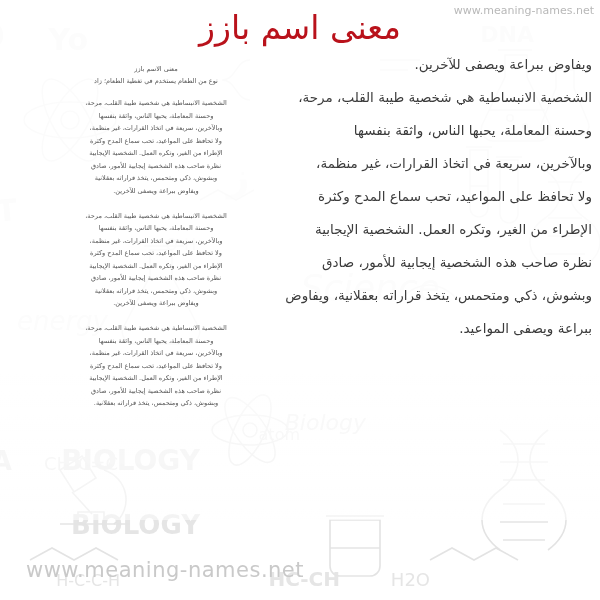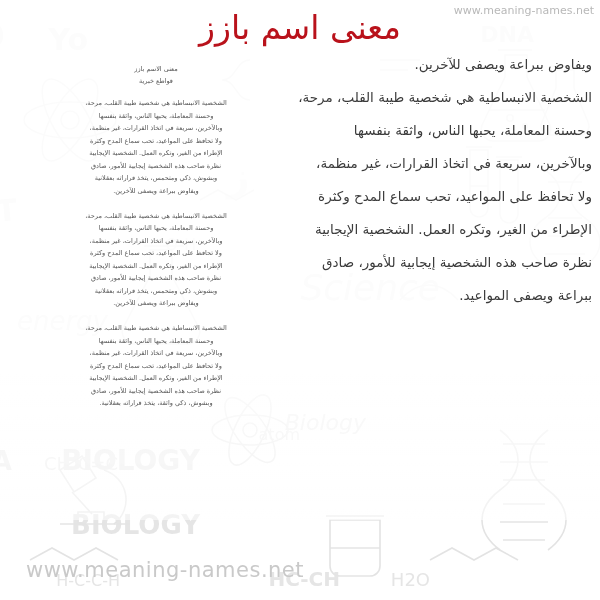--- a/index.html
+++ b/index.html
@@ -217,26 +217,27 @@
   <div class="title">معنى اسم بازز</div>
 
   <div class="main-col">
     <p>ويفاوض ببراعة ويصفى للآخرين.</p>
     <p>الشخصية الانبساطية هي شخصية طيبة القلب، مرحة،</p>
     <p>وحسنة المعاملة، يحبها الناس، واثقة بنفسها</p>
     <p>وبالآخرين، سريعة في اتخاذ القرارات، غير منظمة،</p>
     <p>ولا تحافظ على المواعيد، تحب سماع المدح وكثرة</p>
     <p>الإطراء من الغير، وتكره العمل. الشخصية الإيجابية</p>
     <p>نظرة صاحب هذه الشخصية إيجابية للأمور، صادق</p>
+    <p>وبشوش، ذكي ومتحمس، يتخذ قراراته بعقلانية، ويفاوض</p>
     <p>ببراعة ويصفى المواعيد.</p>
   </div>
 
   <div class="side-col">
     <p class="lead">معنى الاسم بازز</p>
-    <p class="lead">قواطع خبرية</p>
+    <p class="lead">نوع من الطعام يستخدم في تغطية الطعام؛ زاد</p>
 
     <div class="gap"></div>
 
     <div class="blk">
       <p>الشخصية الانبساطية هي شخصية طيبة القلب، مرحة،</p>
       <p>وحسنة المعاملة، يحبها الناس، واثقة بنفسها</p>
       <p>وبالآخرين، سريعة في اتخاذ القرارات، غير منظمة،</p>
       <p>ولا تحافظ على المواعيد، تحب سماع المدح وكثرة</p>
       <p>الإطراء من الغير، وتكره العمل. الشخصية الإيجابية</p>
       <p>نظرة صاحب هذه الشخصية إيجابية للأمور، صادق</p>
@@ -255,19 +256,19 @@
       <p>ويفاوض ببراعة ويصفى للآخرين.</p>
     </div>
 
     <div class="blk">
       <p>الشخصية الانبساطية هي شخصية طيبة القلب، مرحة،</p>
       <p>وحسنة المعاملة، يحبها الناس، واثقة بنفسها</p>
       <p>وبالآخرين، سريعة في اتخاذ القرارات، غير منظمة،</p>
       <p>ولا تحافظ على المواعيد، تحب سماع المدح وكثرة</p>
       <p>الإطراء من الغير، وتكره العمل. الشخصية الإيجابية</p>
       <p>نظرة صاحب هذه الشخصية إيجابية للأمور، صادق</p>
-      <p>وبشوش، ذكي واثقة، يتخذ قراراته بعقلانية.</p>
+      <p>وبشوش، ذكي ومتحمس، يتخذ قراراته بعقلانية.</p>
     </div>
   </div>
 
   <div class="watermark">www.meaning-names.net</div>
 
 </div>
 
 </body></html>

